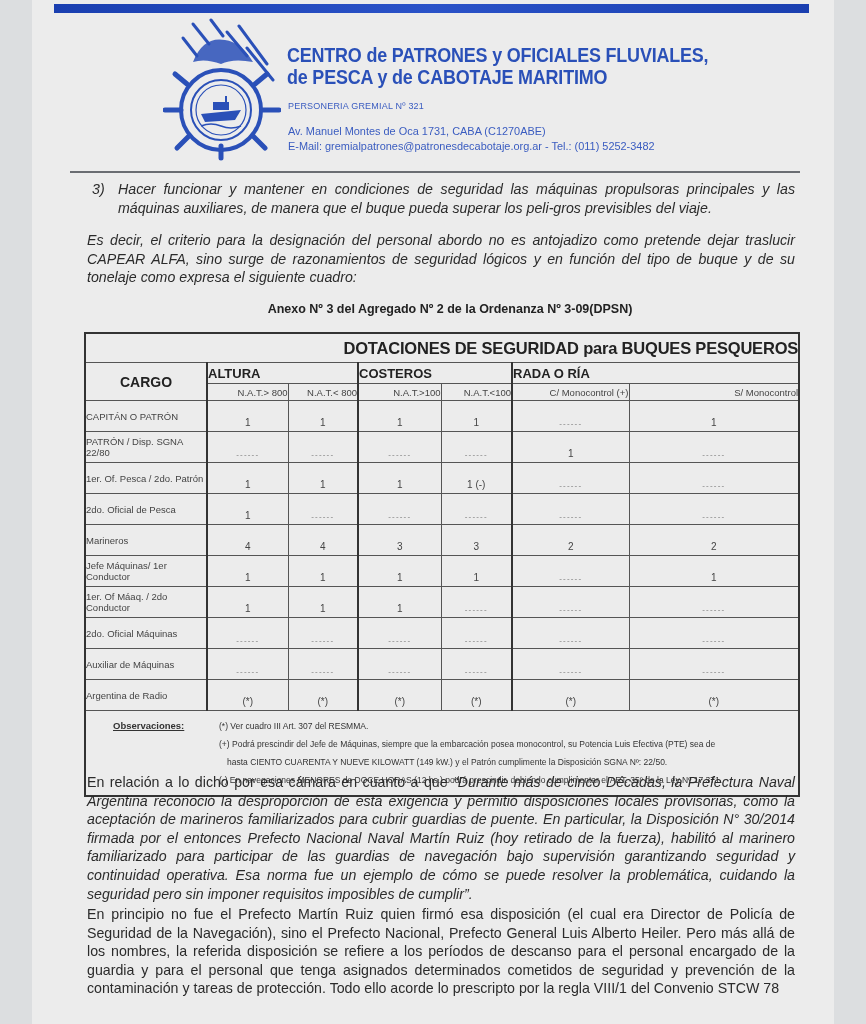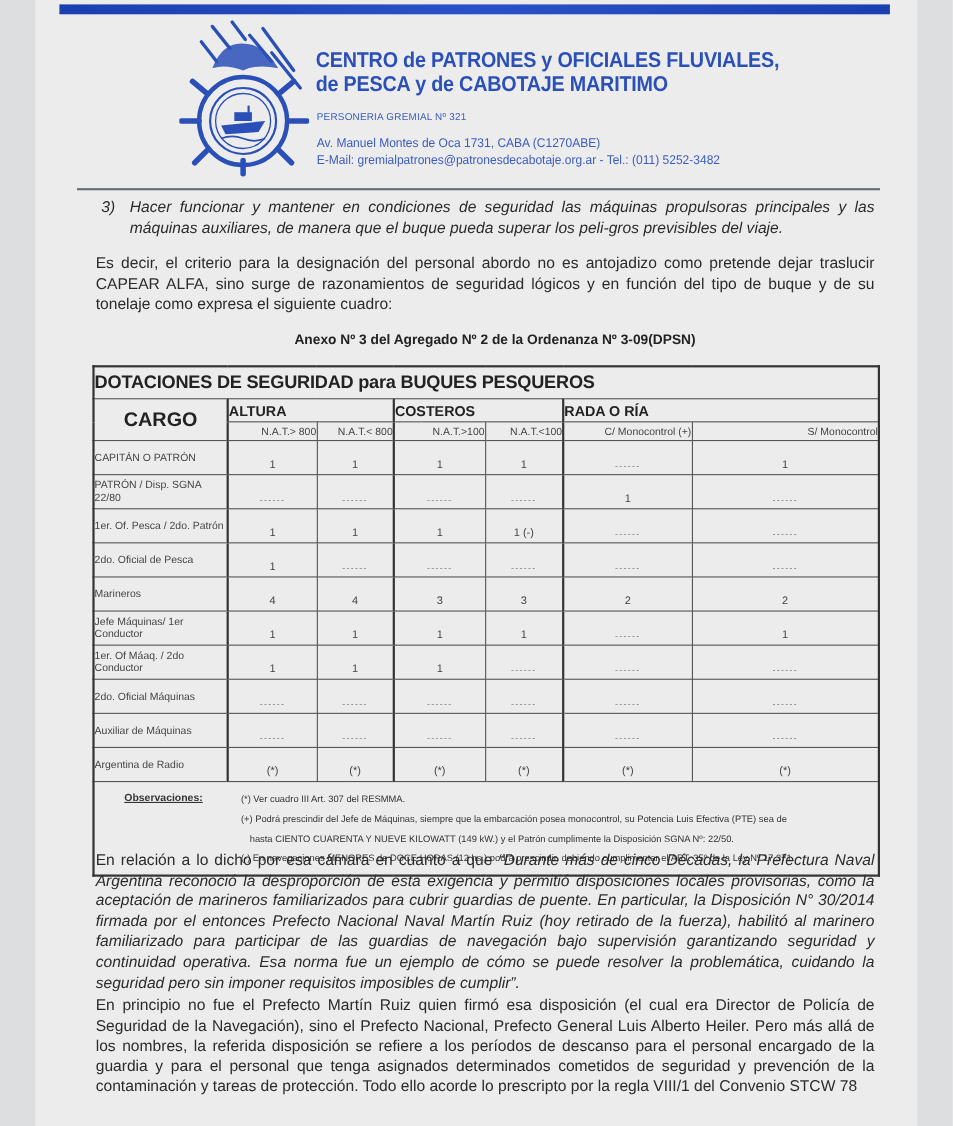--- a/index.html
+++ b/index.html
@@ -37,40 +37,40 @@
   .header-rule {
     position: absolute; left: 70px; top: 171px; width: 730px; height: 2px; background: #6a6d72;
   }
   .para {
     position: absolute; font-size: 14.2px; line-height: 18.6px; color: #2b2b2b;
     text-align: justify; text-align-last: left;
   }
   .item3 { left: 92px; top: 180px; width: 703px; font-style: italic; }
   .item3 .num { position: absolute; left: 0; top: 0; }
   .item3 .txt { display: block; margin-left: 26px; text-align: justify; }
-  .p1 { left: 87px; top: 231px; width: 708px; }
+  .p1 { left: 87px; top: 231px; width: 708px; font-style: italic; }
   .annex-title {
     position: absolute; left: 0; right: 0; top: 302px; text-align: center;
     font-weight: bold; font-size: 12.5px; color: #222; padding-left: 34px;
   }
 
   
   table.dot {
     position: absolute; left: 84px; top: 332px; width: 714px;
     border-collapse: collapse; table-layout: fixed;
     border: 2px solid #333;
     font-size: 9.5px; color: #444;
   }
   table.dot td, table.dot th { border: 1px solid #555; padding: 0; }
   table.dot .title-cell {
-    height: 28px; text-align: left; font-weight: bold; font-size: 16.5px; color: #222;
+    height: 28px; text-align: right; font-weight: bold; font-size: 16.5px; color: #222;
     transform-origin: center; letter-spacing: -0.2px;
   }
   table.dot .group-h { height: 20px; font-weight: bold; font-size: 13px; color: #222; text-align: left; border-left: 2px solid #333; }
-  table.dot .cargo-h { font-weight: bold; font-size: 18px; color: #222; text-align: center; }
+  table.dot .cargo-h { font-weight: bold; font-size: 14px; color: #222; text-align: center; }
   table.dot .sub-h { height: 16px; font-size: 9.5px; text-align: right; font-weight: normal; color: #444; }
   table.dot .role { text-align: left; padding-left: 0; font-size: 9.5px; line-height: 11px; color: #444; vertical-align: middle; }
   table.dot .val { text-align: center; vertical-align: bottom; padding-bottom: 3px; font-size: 10px; color: #444; }
   table.dot .val.dash { color: #777; letter-spacing: 1.2px; font-size: 8px; }
   table.dot .sep { border-left: 2px solid #333; }
   table.dot tr.r td { height: 27px; }
   table.dot .obs-cell { padding: 6px 0 6px 14px; font-size: 8.5px; line-height: 18px; color: #333; vertical-align: top; }
   .obs-wrap { display: flex; }
   .obs-label { width: 106px; font-weight: bold; text-decoration: underline; color: #333; font-size: 9.5px; margin-left: 13px; }
   .obs-items { flex: 1; }

